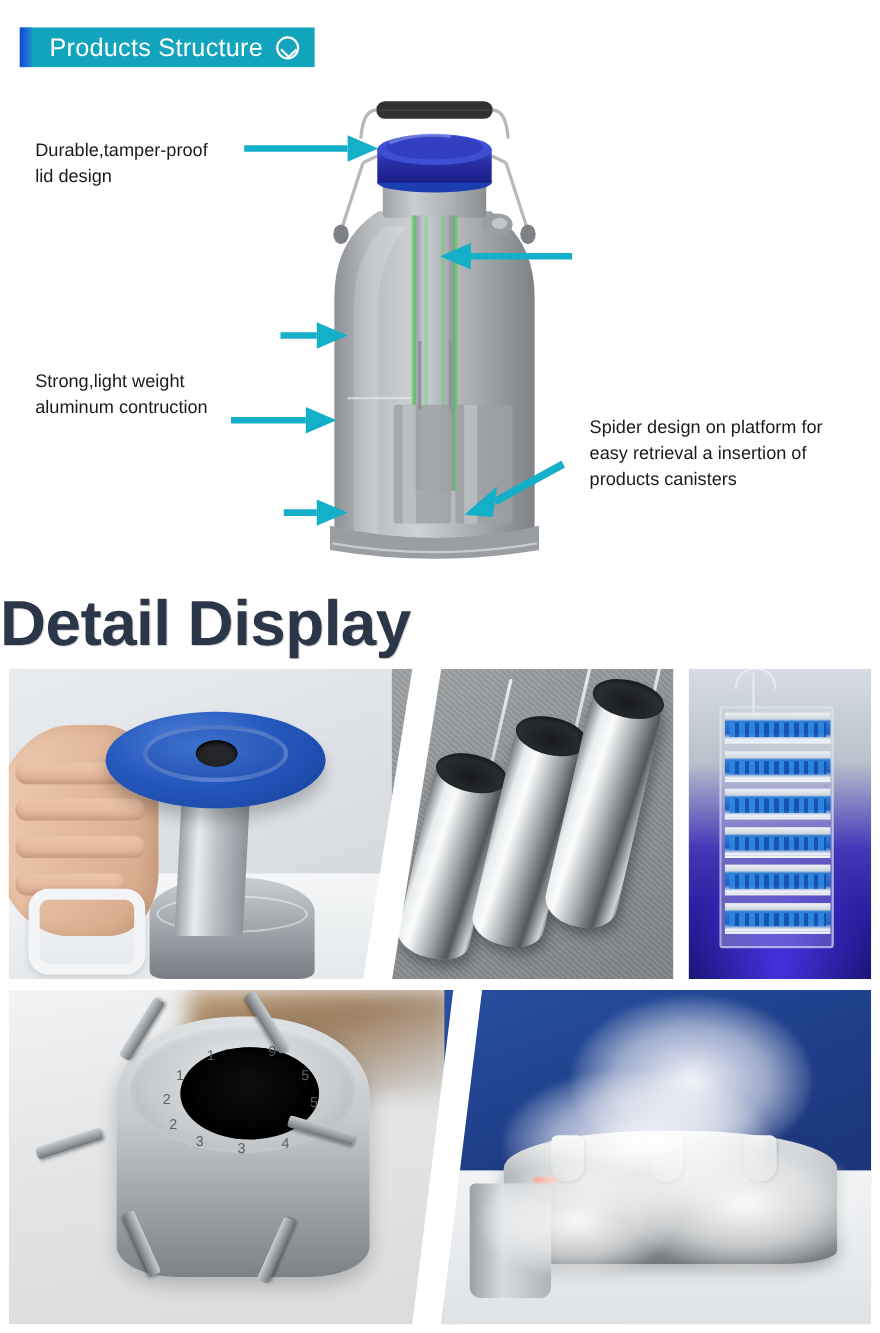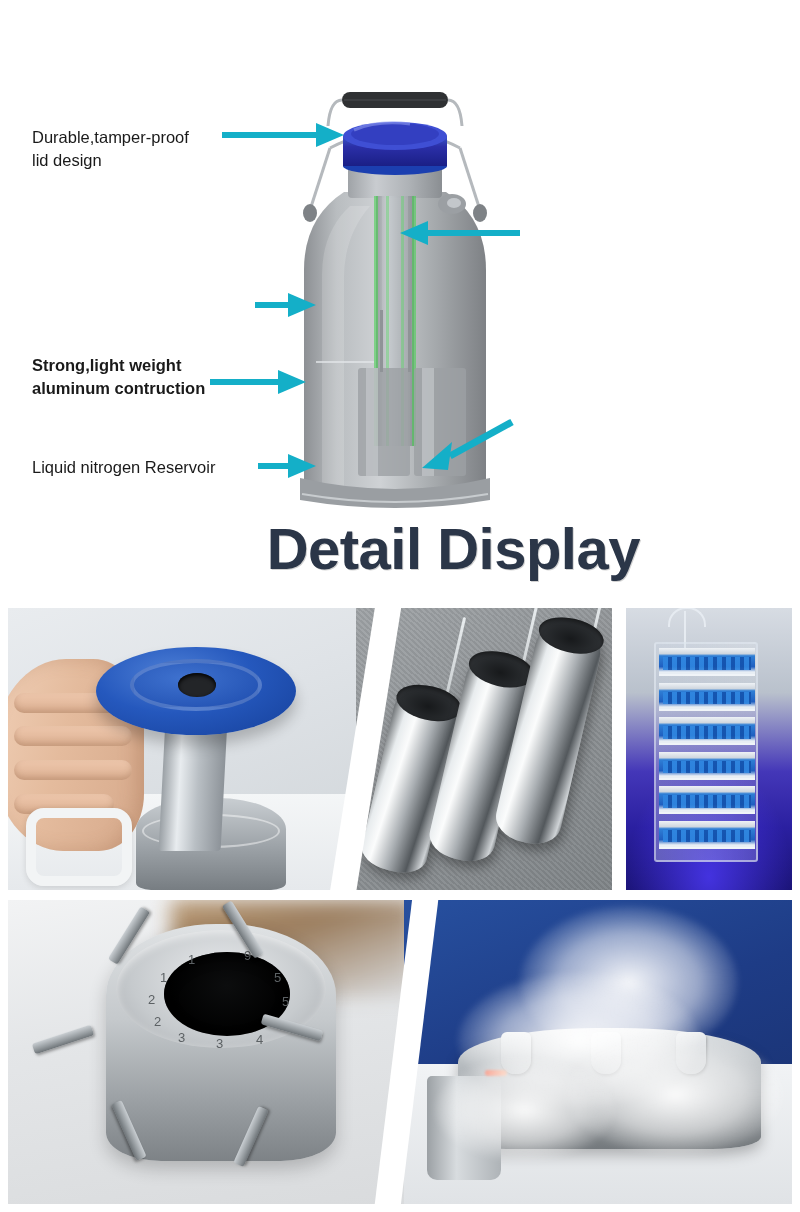--- a/index.html
+++ b/index.html
@@ -86,23 +86,23 @@
   
   .tank-wrap {
     position: absolute;
     left: 270px; top: 0px;
     width: 250px; height: 440px;
   }
 
   
   .detail-title {
     position: absolute;
-    left: 0; top: 515px;
+    left: 0; top: 533px;
     width: 640px;
-    text-align: right;
+    text-align: left;
     font-size: 58px;
     font-weight: bold;
     color: #2b3648;
     letter-spacing: -0.5px;
     text-shadow: 1px 1px 0 rgba(0,0,0,.18);
   }
 
   
   .photo-grid {
     position: absolute;
@@ -389,20 +389,25 @@
     border-radius: 4px;
     filter: blur(1px);
     opacity: .85;
   }
 </style>
 </head>
 <body>
 
 <div id="page">
 
+  <div class="section-banner">
+    <div class="banner-accent"></div>
+    <div class="banner-title">Products Structure</div>
+    <div class="banner-chevron"></div>
+  </div>
 
   <div class="structure-zone">
 
     <div class="tank-wrap">
       <svg width="250" height="440" viewBox="0 0 250 440">
         <defs>
           <linearGradient id="bodyG" x1="0" y1="0" x2="1" y2="0">
             <stop offset="0%" stop-color="#8d9094"></stop>
             <stop offset="18%" stop-color="#b9bdc0"></stop>
             <stop offset="42%" stop-color="#cfd2d5"></stop>
@@ -494,26 +499,28 @@
 
         <path d="M512 352 L450 386" stroke-width="7" fill="none"></path>
         <polygon points="452,372 422,398 448,400" stroke="none"></polygon>
       </g>
     </svg>
 
     <div class="callout" style="left:32px; top:56px; width:215px;">Durable,tamper-proof
 lid design</div>
 
 
-    <div class="callout" style="left:32px; top:284px; width:200px;font-weight:bold;">Strong,light weight
+    <div class="callout" style="left:32px; top:266px; width:200px;">Strong,light weight
 aluminum contruction</div>
 
-    <div class="callout" style="left:32px; top:386px; width:240px;">Liquid nitrogen Reservoir</div>
-
-
+
+
+    <div class="callout right-align" style="left:536px; top:308px; width:256px;">Spider design on platform for
+easy retrieval a insertion of
+products canisters</div>
   </div>
 
   <div class="detail-title">Detail Display</div>
 
   <div class="photo-grid">
 
     <div class="photo-row row-1">
 
       <div class="photo p1">
         <div class="photo-inner">

